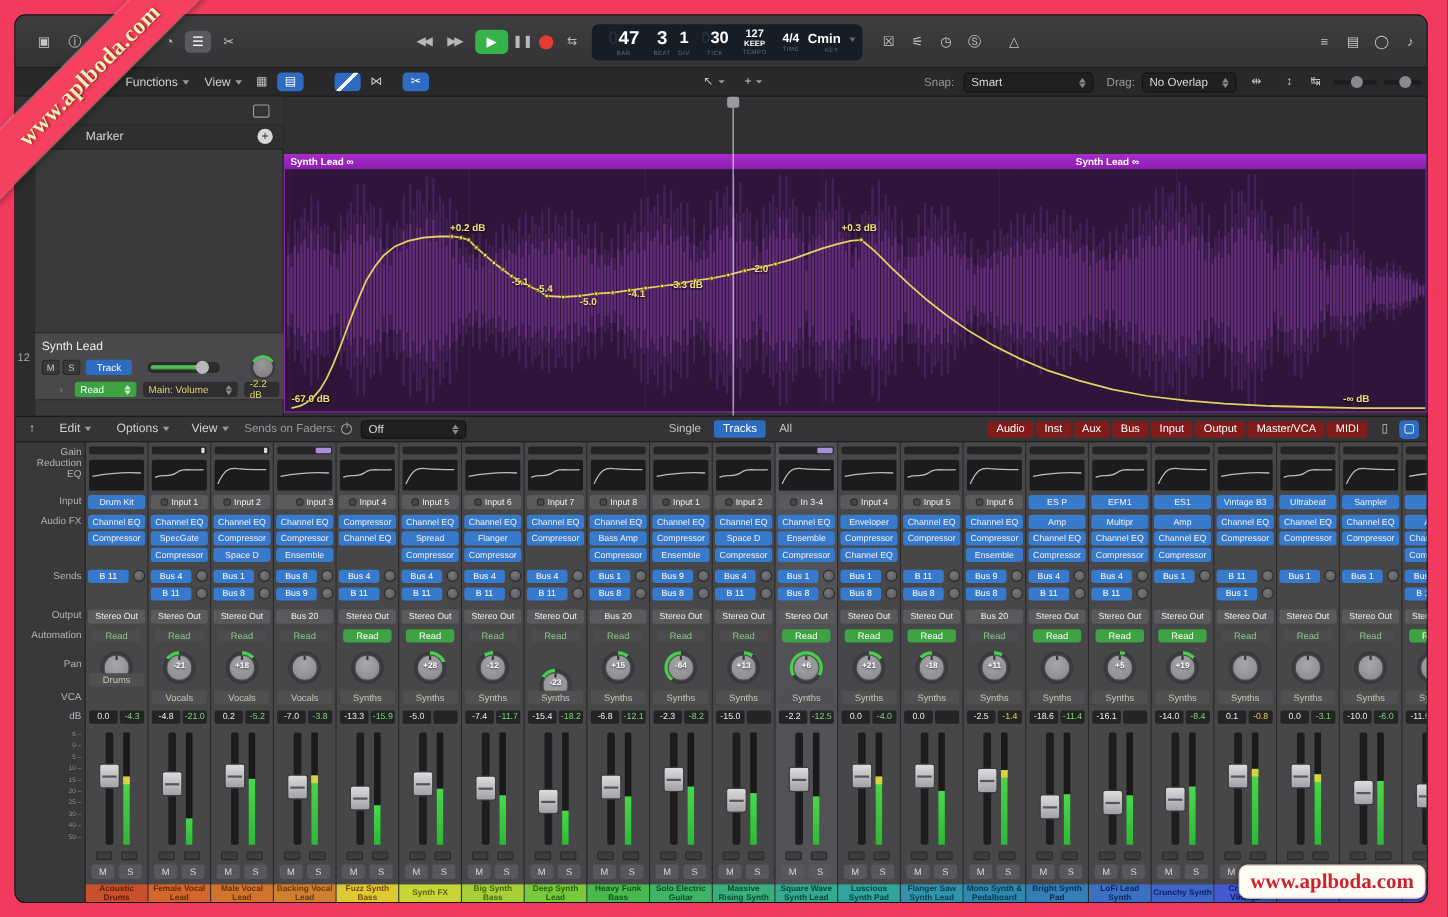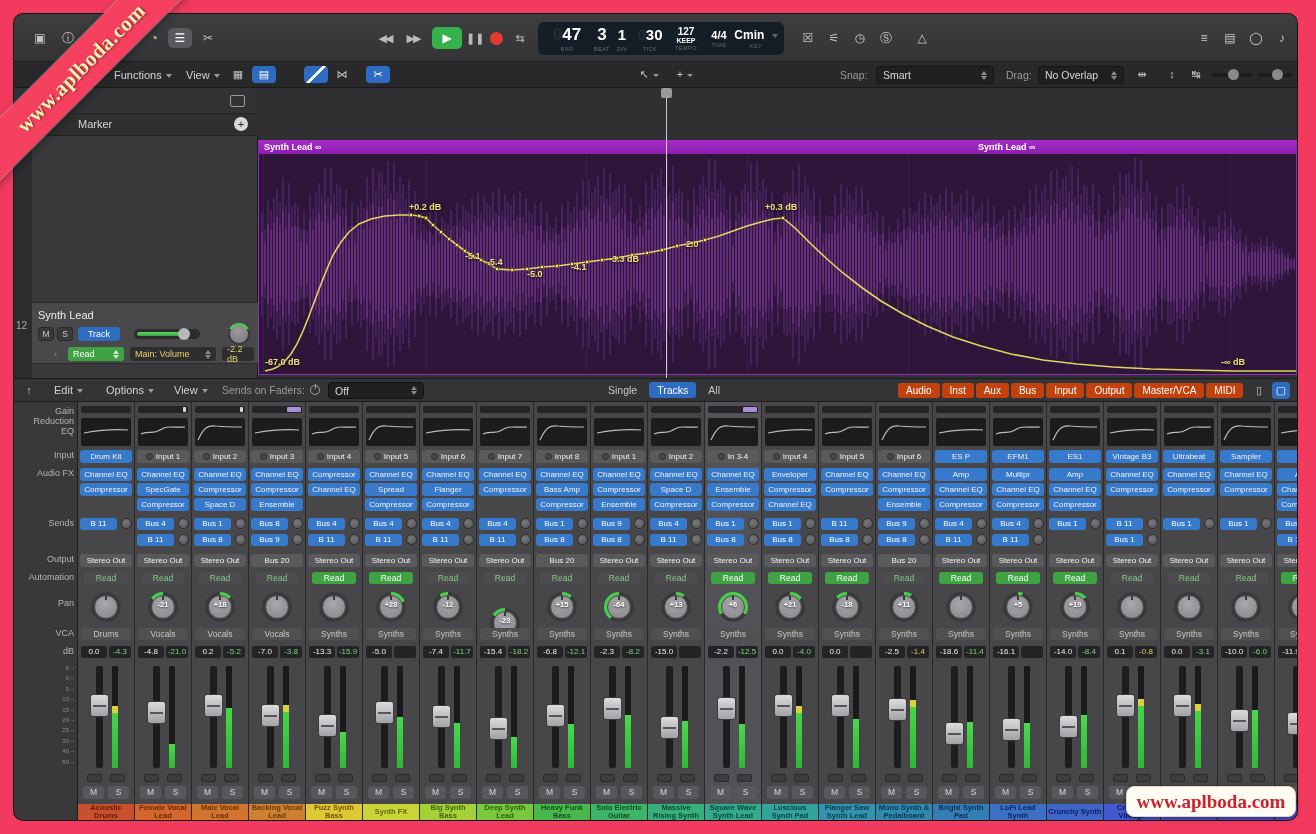--- a/index.html
+++ b/index.html
@@ -44,21 +44,21 @@
 #playhead{width:1px;background:rgba(255,255,255,.75);top:0;height:290px}
 
 #thead{left:18px;top:214px;width:226px;height:62px;background:#49494c;border-top:1px solid #2a2a2c;border-bottom:1px solid #2a2a2c}
 .msbtn{width:16px;height:14px;background:#39393c;border:1px solid #29292b;border-radius:3px;color:#c9c9cb;font-size:8.5px;line-height:13px;text-align:center}
 .trackbtn{background:#2e6cc2;border-radius:3px;color:#fff;font-size:9px;line-height:14px;text-align:center}
 .pill{border-radius:3px;font-size:9px;display:flex;align-items:center;padding:0 5px}
 
 #mixbar{left:0;top:364px;width:100%;height:24px;background:#343437;border-top:1px solid #1a1a1c;border-bottom:1px solid #1e1e20}
 .vmode{color:#c6c6c8;font-size:10.5px;line-height:16px;padding:0 8px;border-radius:3px}
 .vmode.on{background:#2e6cc2;color:#fff}
-.filt{background:#c2410c;color:#fff;font-size:10px;line-height:15px;padding:0 8px;border-radius:3px}
+.filt{background:#7f1d1d;color:#fff;font-size:10px;line-height:15px;padding:0 8px;border-radius:3px}
 
 #mixer{left:0;top:388px;width:100%;height:418px;background:#29292b;overflow:hidden}
 #labcol{left:0;top:0;width:64px;height:418px;background:#39393c;border-right:1px solid #1e1e20}
 .rowlab{color:#b4b4b6;font-size:9px;text-align:right;width:60px}
 .strip{position:absolute;top:0;width:56px;height:418px;background:#47474a}
 .strip.sel{background:#525256}
 .gr{left:3px;top:4px;width:50px;height:7px;background:#242426;border-radius:2px;position:absolute}
 .grp{position:absolute;right:1px;top:1px;width:14px;height:5px;background:#a98fd8;border-radius:1px}
 .grt{position:absolute;right:2px;top:1px;width:3px;height:5px;background:#d8d8da;border-radius:1px}
 .eqt{left:3px;top:16px;width:50px;height:28px;background:#1c1c1e;border-radius:2px;position:absolute}
@@ -379,21 +379,21 @@
             <div class="sendp">B 11</div>
             <div class="sknob"></div>
           </div>
           <div class="plate pgray" style="top: 152px;">Stereo Out</div>
           <div class="readb readoff" style="top: 170px;">Read</div>
           <div class="ring" style="top: 190px; background: rgb(58, 58, 61);">
             <div class="pknob">
               <i></i>
             </div>
           </div>
-          <div class="vcap" style="top: 226px;">Drums</div>
+          <div class="vcap" style="top: 210px;">Drums</div>
           <div class="dbx" style="left: 3px; top: 244px; width: 26px; color: rgb(236, 236, 238);">0.0</div>
           <div class="dbx" style="left: 31px; top: 244px; width: 22px; color: rgb(116, 216, 116);">-4.3</div>
           <div class="fgroove" style="top: 264px; height: 102px;"></div>
           <div class="fcap" style="top: 292px;"></div>
           <div class="meter" style="top: 264px; height: 102px;">
             <div class="mfill" style="height: 61%;">
               <div class="mtip"></div>
             </div>
           </div>
           <div class="mini" style="left: 9px; top: 372px;"></div>
@@ -490,21 +490,21 @@
           <div class="msb" style="left: 30px; top: 384px;">S</div>
           <div class="nameplate" style="background: rgb(209, 117, 46); color: rgb(107, 52, 8);">Male Vocal Lead</div>
         </div>
         <div class="strip" style="left: 235px;">
           <div class="gr">
             <div class="grp"></div>
           </div>
           <div class="eqt"><svg width="50" height="28">
               <path d="M3,15 C14,13 32,11 47,12" fill="none" stroke="#d8d8da" stroke-width="1.2" opacity=".85"></path>
             </svg></div>
-          <div class="plate pgray" style="top: 48px;">
+          <div class="plate pgray" style="top: 48px; justify-content: flex-end;">
             <span class="icirc"></span>
             <span>Input 3</span>
           </div>
           <div class="plate pblue" style="top: 66px;">Channel EQ</div>
           <div class="plate pblue" style="top: 81px;">Compressor</div>
           <div class="plate pblue" style="top: 96px;">Ensemble</div>
           <div class="sendrow" style="top: 116px; width: 52px;">
             <div class="sendp">Bus 8</div>
             <div class="sknob"></div>
           </div>

